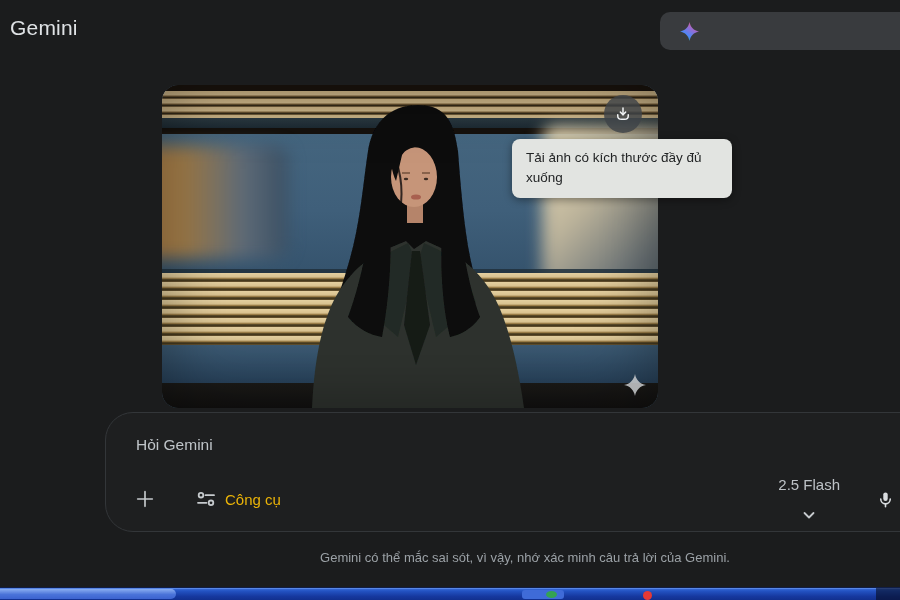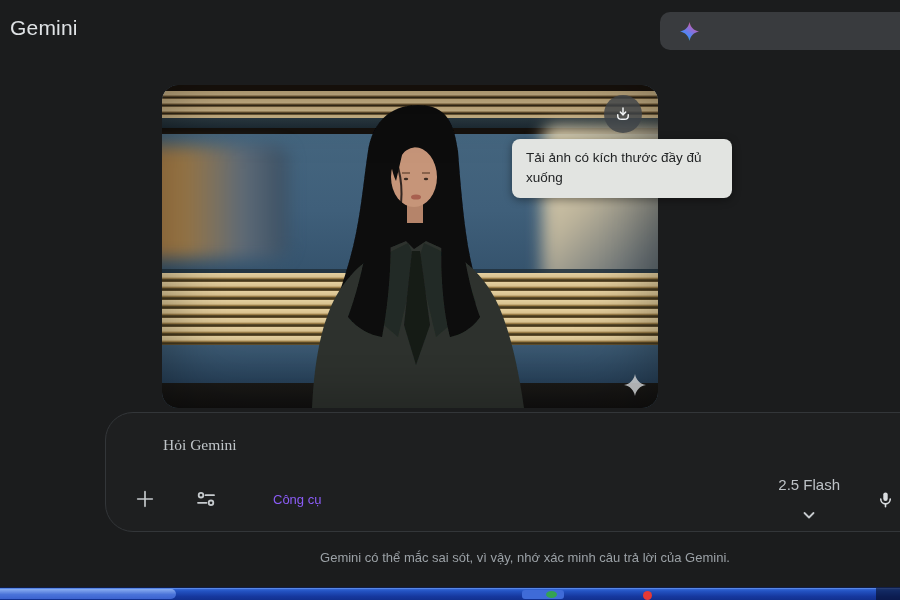--- a/index.html
+++ b/index.html
@@ -75,36 +75,36 @@
   }
   .img-sparkle{position:absolute;right:12px;bottom:8px;opacity:.85;}
   
   .composer{
     position:absolute;left:105px;top:412px;width:840px;height:120px;box-sizing:border-box;
     background:#1e1f20;border:1px solid #333639;border-radius:28px;
   }
   .composer input{
     position:absolute;left:28px;top:22px;width:600px;
     background:transparent;border:none;outline:none;
-    font-size:15.5px;color:#cfd3d6;font-family:Liberation Serif, serif;margin-left:27px;
+    font-size:15.5px;color:#cfd3d6;font-family:Liberation Sans, sans-serif;
   }
   .composer input::placeholder{color:#bfc4c8;opacity:1;}
   .composer-row{
     position:absolute;left:0;right:0;bottom:13px;height:38px;
     display:flex;align-items:center;padding:0 42px 0 22px;box-sizing:border-box;
   }
   .icon-btn{
     background:transparent;border:none;padding:0;display:flex;align-items:center;justify-content:center;
     cursor:pointer;width:34px;height:34px;border-radius:50%;
   }
   .tools-btn{
     background:transparent;border:none;display:flex;align-items:center;gap:9px;
     margin-left:26px;cursor:pointer;padding:6px 8px;border-radius:17px;
   }
-  .tools-btn .lbl{font-size:13px;color:#8b5cf6;margin-left:48px;}
+  .tools-btn .lbl{font-size:15px;color:#eab308;}
   .spacer{flex:1;}
   .model-btn{
     background:transparent;border:none;display:flex;align-items:center;gap:14px;
     cursor:pointer;padding:6px 4px;flex-direction:column;
   }
   .model-btn .lbl{font-size:15px;color:#bdc2c6;}
   .mic-btn{margin-left:24px;}
   
   .footer-note{
     position:absolute;left:105px;top:550px;width:840px;text-align:center;

